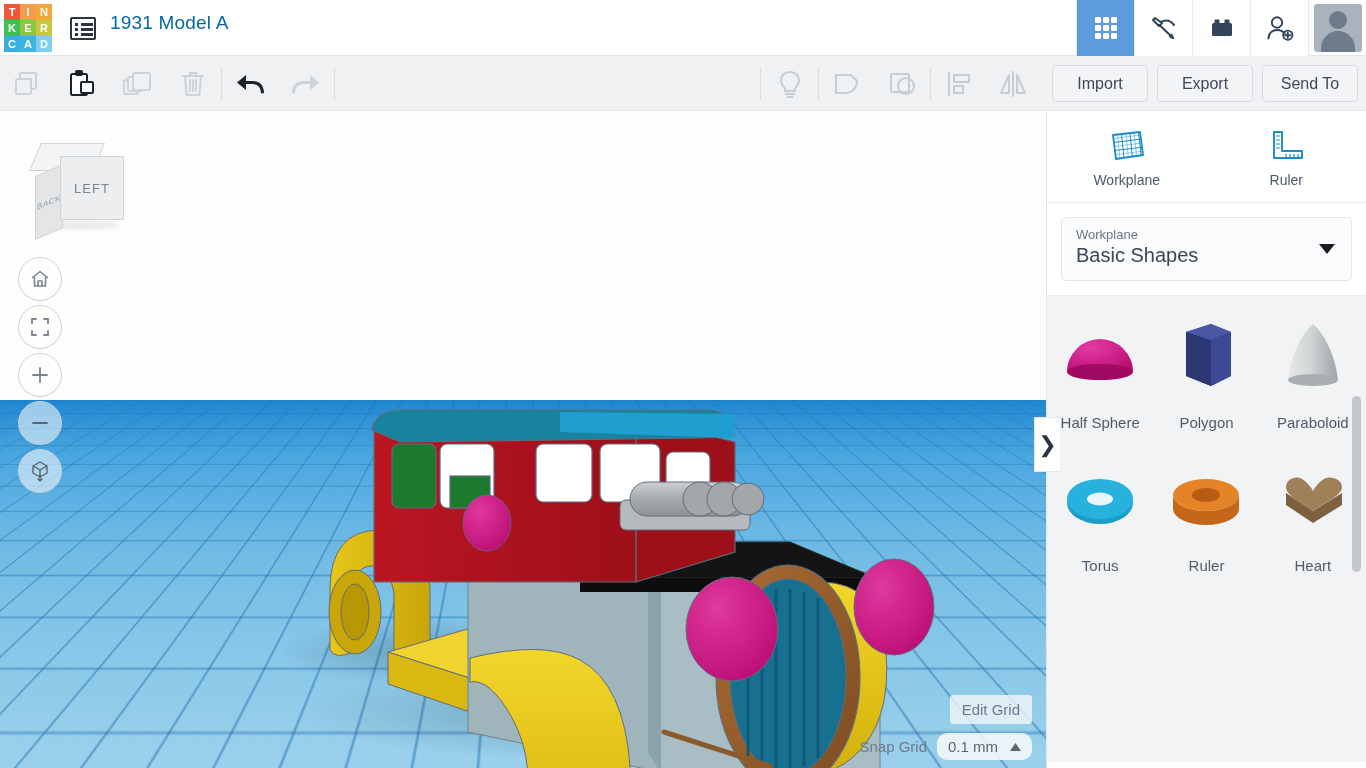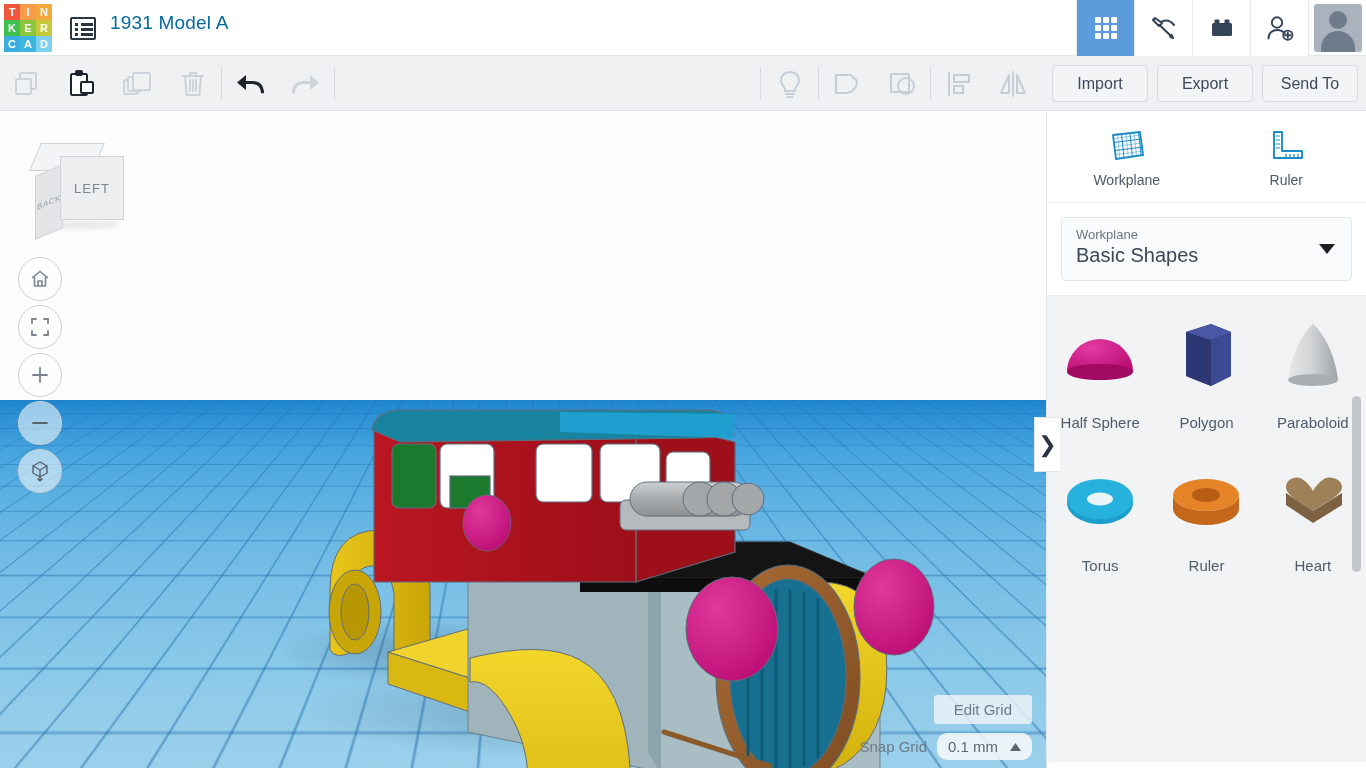--- a/index.html
+++ b/index.html
@@ -75,21 +75,21 @@
           transform:skewX(-23deg);}
   .vc-shadow{position:absolute;left:12px;top:76px;width:76px;height:10px;border-radius:50%;
              background:rgba(0,0,0,.07);filter:blur(2px);}
 
   .vbtn{position:absolute;left:18px;width:44px;height:44px;border-radius:50%;
         border:1px solid #c9ced3;background:rgba(255,255,255,.55);
         display:flex;align-items:center;justify-content:center;cursor:pointer;box-sizing:border-box;}
 
   .grid-ctrl{position:absolute;right:14px;bottom:8px;text-align:right;}
   .edit-grid{display:inline-flex;align-items:center;justify-content:center;
-             padding:6px 20px;background:rgba(245,247,248,.78);border-radius:3px;
+             padding:6px 12px;background:rgba(245,247,248,.78);border-radius:3px;
              font-size:15px;color:#6e7a87;cursor:pointer;margin-bottom:9px;}
   .snap-row{display:flex;align-items:center;justify-content:flex-end;gap:10px;}
   .snap-label{font-size:15px;color:#6e7a87;}
   .snap-sel{display:flex;align-items:center;gap:12px;padding:5px 11px;
             background:rgba(247,249,250,.85);border-radius:10px;font-size:15px;color:#5b6773;cursor:pointer;}
 
   
   .collapse-tab{position:absolute;left:1034px;top:417px;width:26px;height:55px;background:#fff;
                 border:1px solid #e4e7ea;border-right:none;display:flex;align-items:center;
                 justify-content:center;cursor:pointer;box-sizing:border-box;z-index:6;

